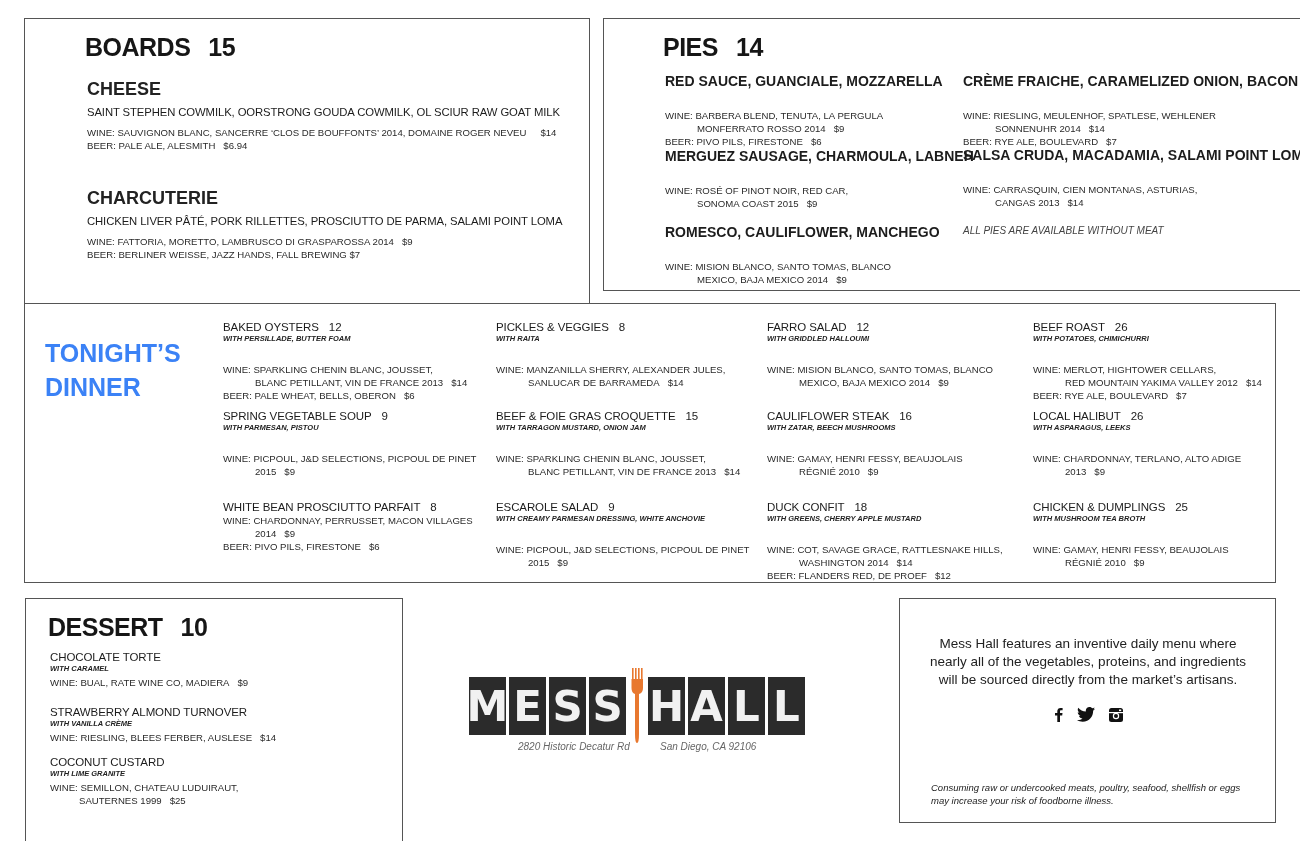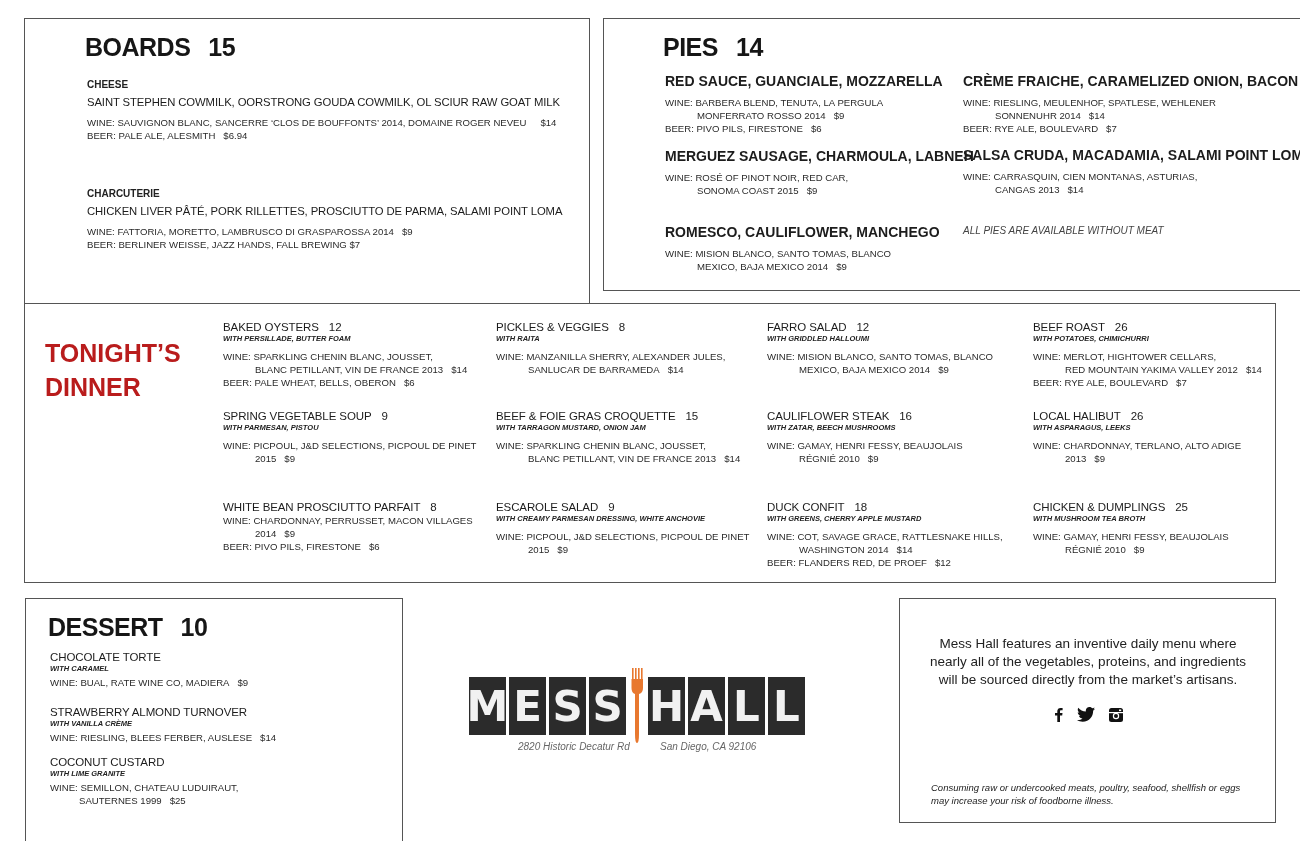--- a/index.html
+++ b/index.html
@@ -2,26 +2,26 @@
 <html><head>
 <meta charset="utf-8">
 <style>
   * { box-sizing: border-box; margin: 0; padding: 0; }
   html, body { width: 1300px; height: 841px; background: #ffffff; overflow: hidden; }
   body { position: relative; font-family: "Liberation Sans", sans-serif; color: #1a1a1a; }
   .panel { position: absolute; border: 1px solid #555; background: #fff; }
   .abs { position: absolute; }
   .h1 { font-weight: 700; font-size: 25px; letter-spacing: -0.5px; color: #161616; white-space: nowrap; }
   .h1 .price { margin-left: 18px; }
-  .sub { font-weight: 700; font-size: 10px; color: #222; white-space: nowrap; }
+  .sub { font-weight: 700; font-size: 18px; color: #222; white-space: nowrap; }
   .itemname { font-weight: 400; font-size: 11.5px; color: #1c1c1c; white-space: nowrap; letter-spacing: -0.1px; }
   .itemname .p { margin-left: 10px; }
   .pietitle { font-weight: 700; font-size: 14px; color: #1c1c1c; white-space: nowrap; }
   .with { font-weight: 700; font-style: italic; font-size: 7.5px; color: #222; white-space: nowrap; margin-top: 1px; }
-  .pair { font-size: 9.6px; color: #2a2a2a; line-height: 13px; white-space: nowrap; margin-top: 7px; }
+  .pair { font-size: 9.6px; color: #2a2a2a; line-height: 13px; white-space: nowrap; margin-top: 20px; }
   .pair .ind { padding-left: 32px; display: block; }
   .pair .amt { margin-left: 8px; }
   .note { font-style: italic; font-size: 10px; color: #444; white-space: nowrap; }
   .dinner-item { position: absolute; }
   .tagline { font-size: 13.5px; line-height: 18px; text-align: center; color: #222; }
   .disclaimer { font-style: italic; font-size: 9.5px; line-height: 13px; color: #222; }
   .logo { position: absolute; left: 469px; top: 677px; height: 58px; display: flex; gap: 3px; }
   .tile { width: 37px; height: 58px; background: #2b2b2b; color: #f1f1f1; font-weight: 900; font-size: 42px; display: flex; align-items: center; justify-content: center; font-family: "DejaVu Sans", sans-serif; letter-spacing: 0; }
   .fork-gap { width: 16px; position: relative; }
   .addr { font-style: italic; font-size: 10px; color: #666; white-space: nowrap; }
@@ -98,21 +98,21 @@
     <div class="pair">
       <span>WINE: CARRASQUIN, CIEN MONTANAS, ASTURIAS,</span>
       <span class="ind"><span>CANGAS 2013</span><span class="amt">$14</span></span>
     </div>
   </div>
 
   <div class="abs note" style="left:359px;top:206px;">ALL PIES ARE AVAILABLE WITHOUT MEAT</div>
 </div>
 
 <div class="panel" style="left:24px;top:303px;width:1252px;height:280px;">
-  <div class="abs" style="left:20px;top:32px;font-weight:700;font-size:25px;line-height:34px;color:#b91c1c;">
+  <div class="abs" style="left:20px;top:32px;font-weight:700;font-size:25px;line-height:34px;color:#3b82f6;">
     <div>TONIGHT’S</div>
     <div>DINNER</div>
   </div>
 
   <div class="dinner-item" style="left:198px;top:17px;">
     <div class="itemname"><span>BAKED OYSTERS</span><span class="p">12</span></div>
     <div class="with">WITH PERSILLADE, BUTTER FOAM</div>
     <div class="pair"><span>WINE: SPARKLING CHENIN BLANC, JOUSSET,</span><span class="ind"><span>BLANC PETILLANT, VIN DE FRANCE 2013</span><span class="amt">$14</span></span><span>BEER: PALE WHEAT, BELLS, OBERON</span><span class="amt">$6</span></div>
   </div>
   <div class="dinner-item" style="left:198px;top:106px;">

